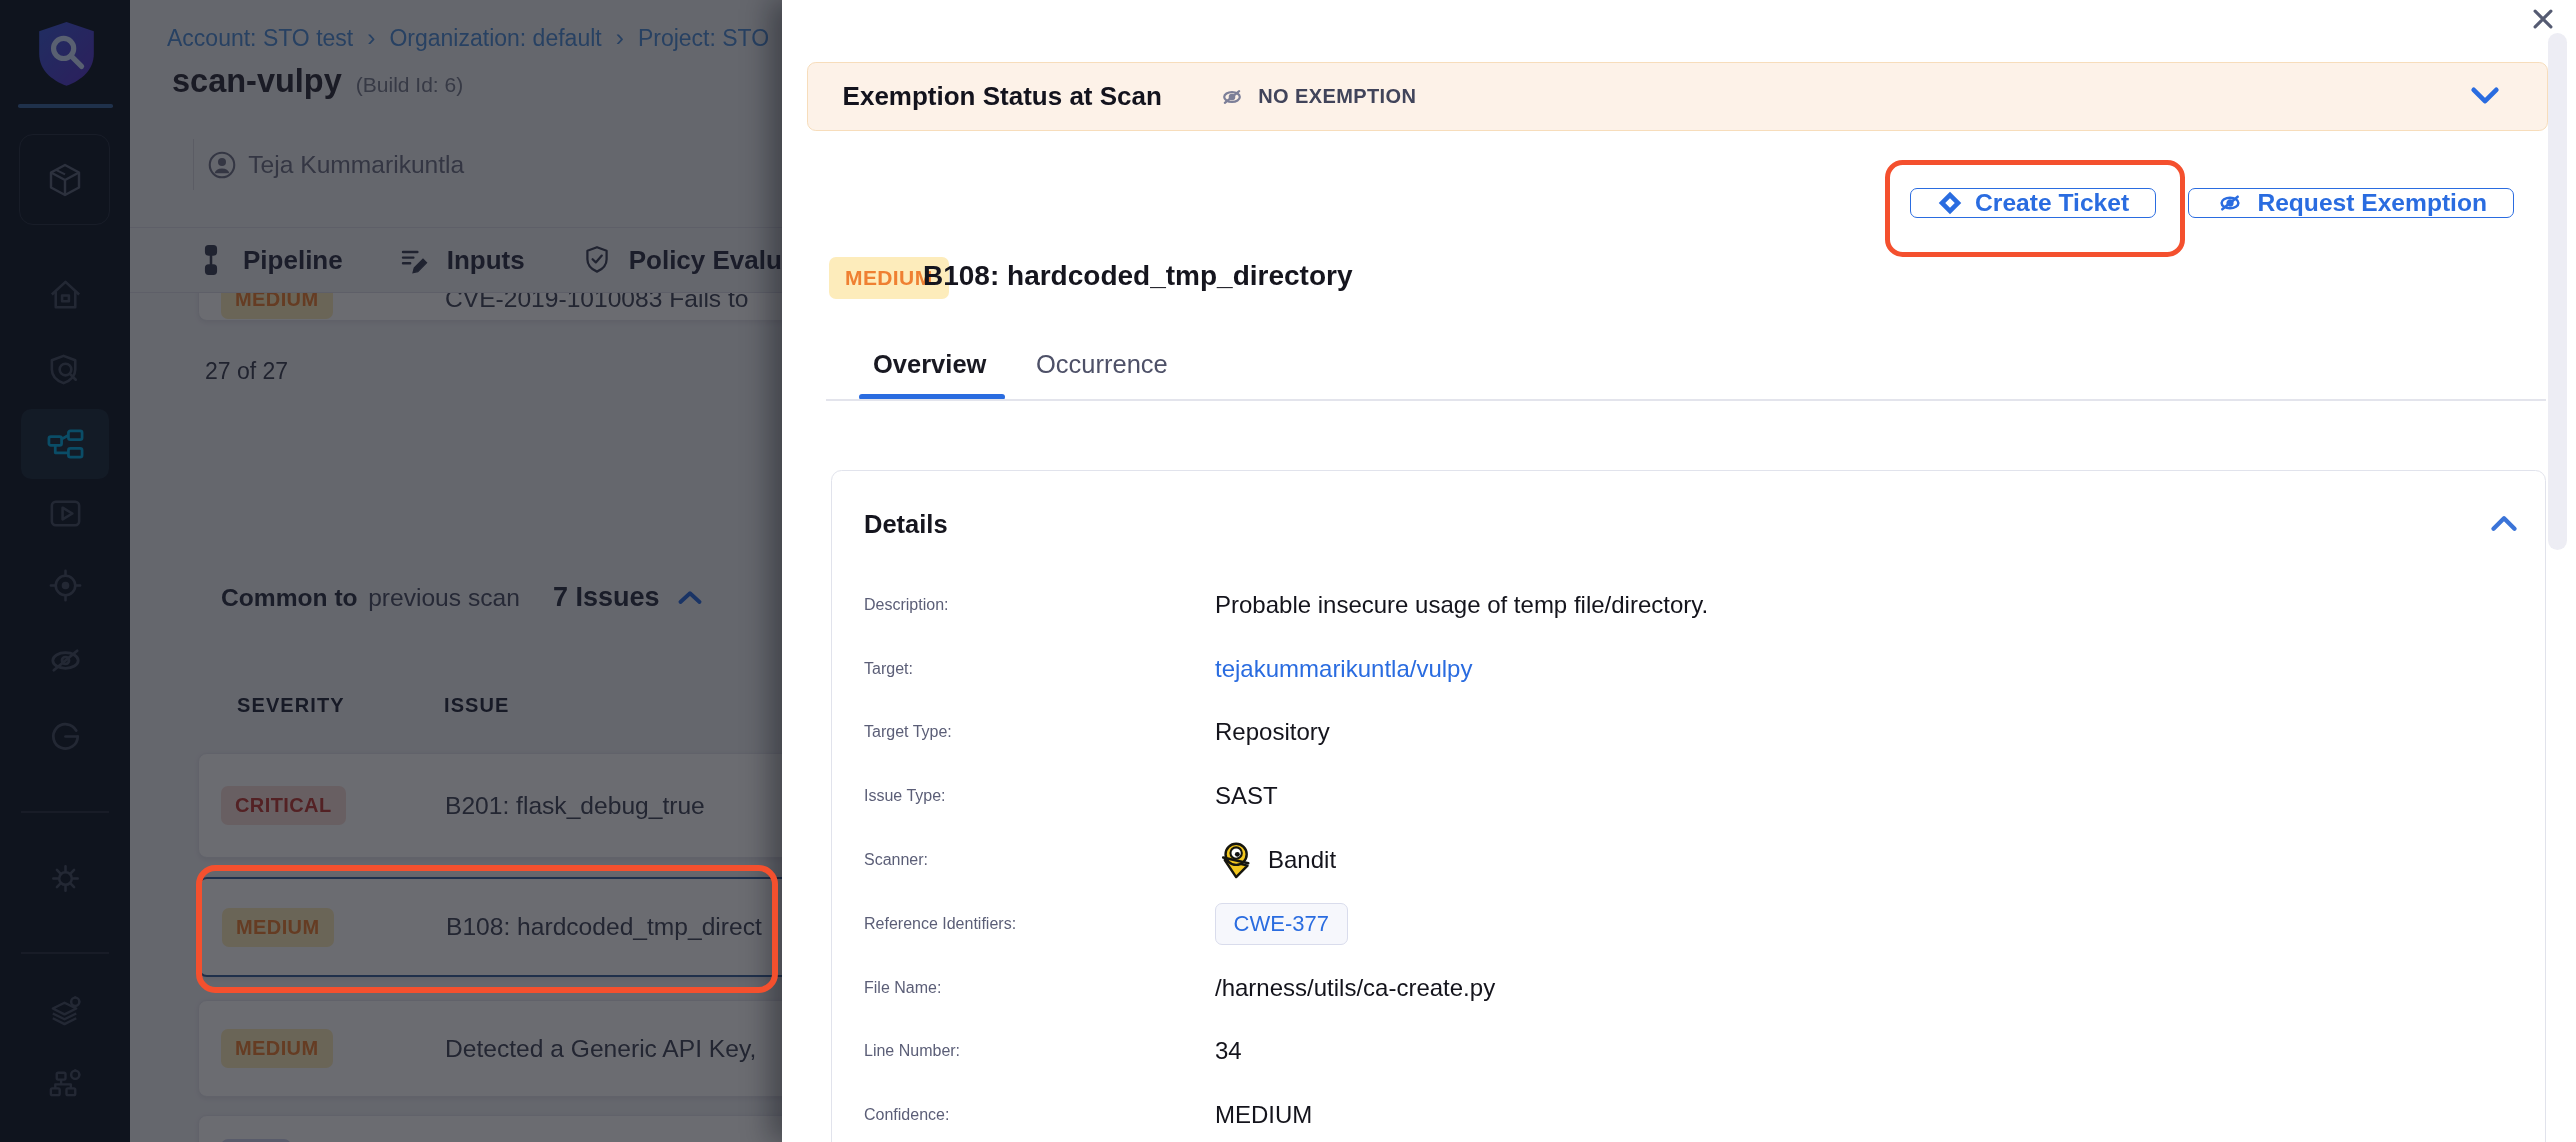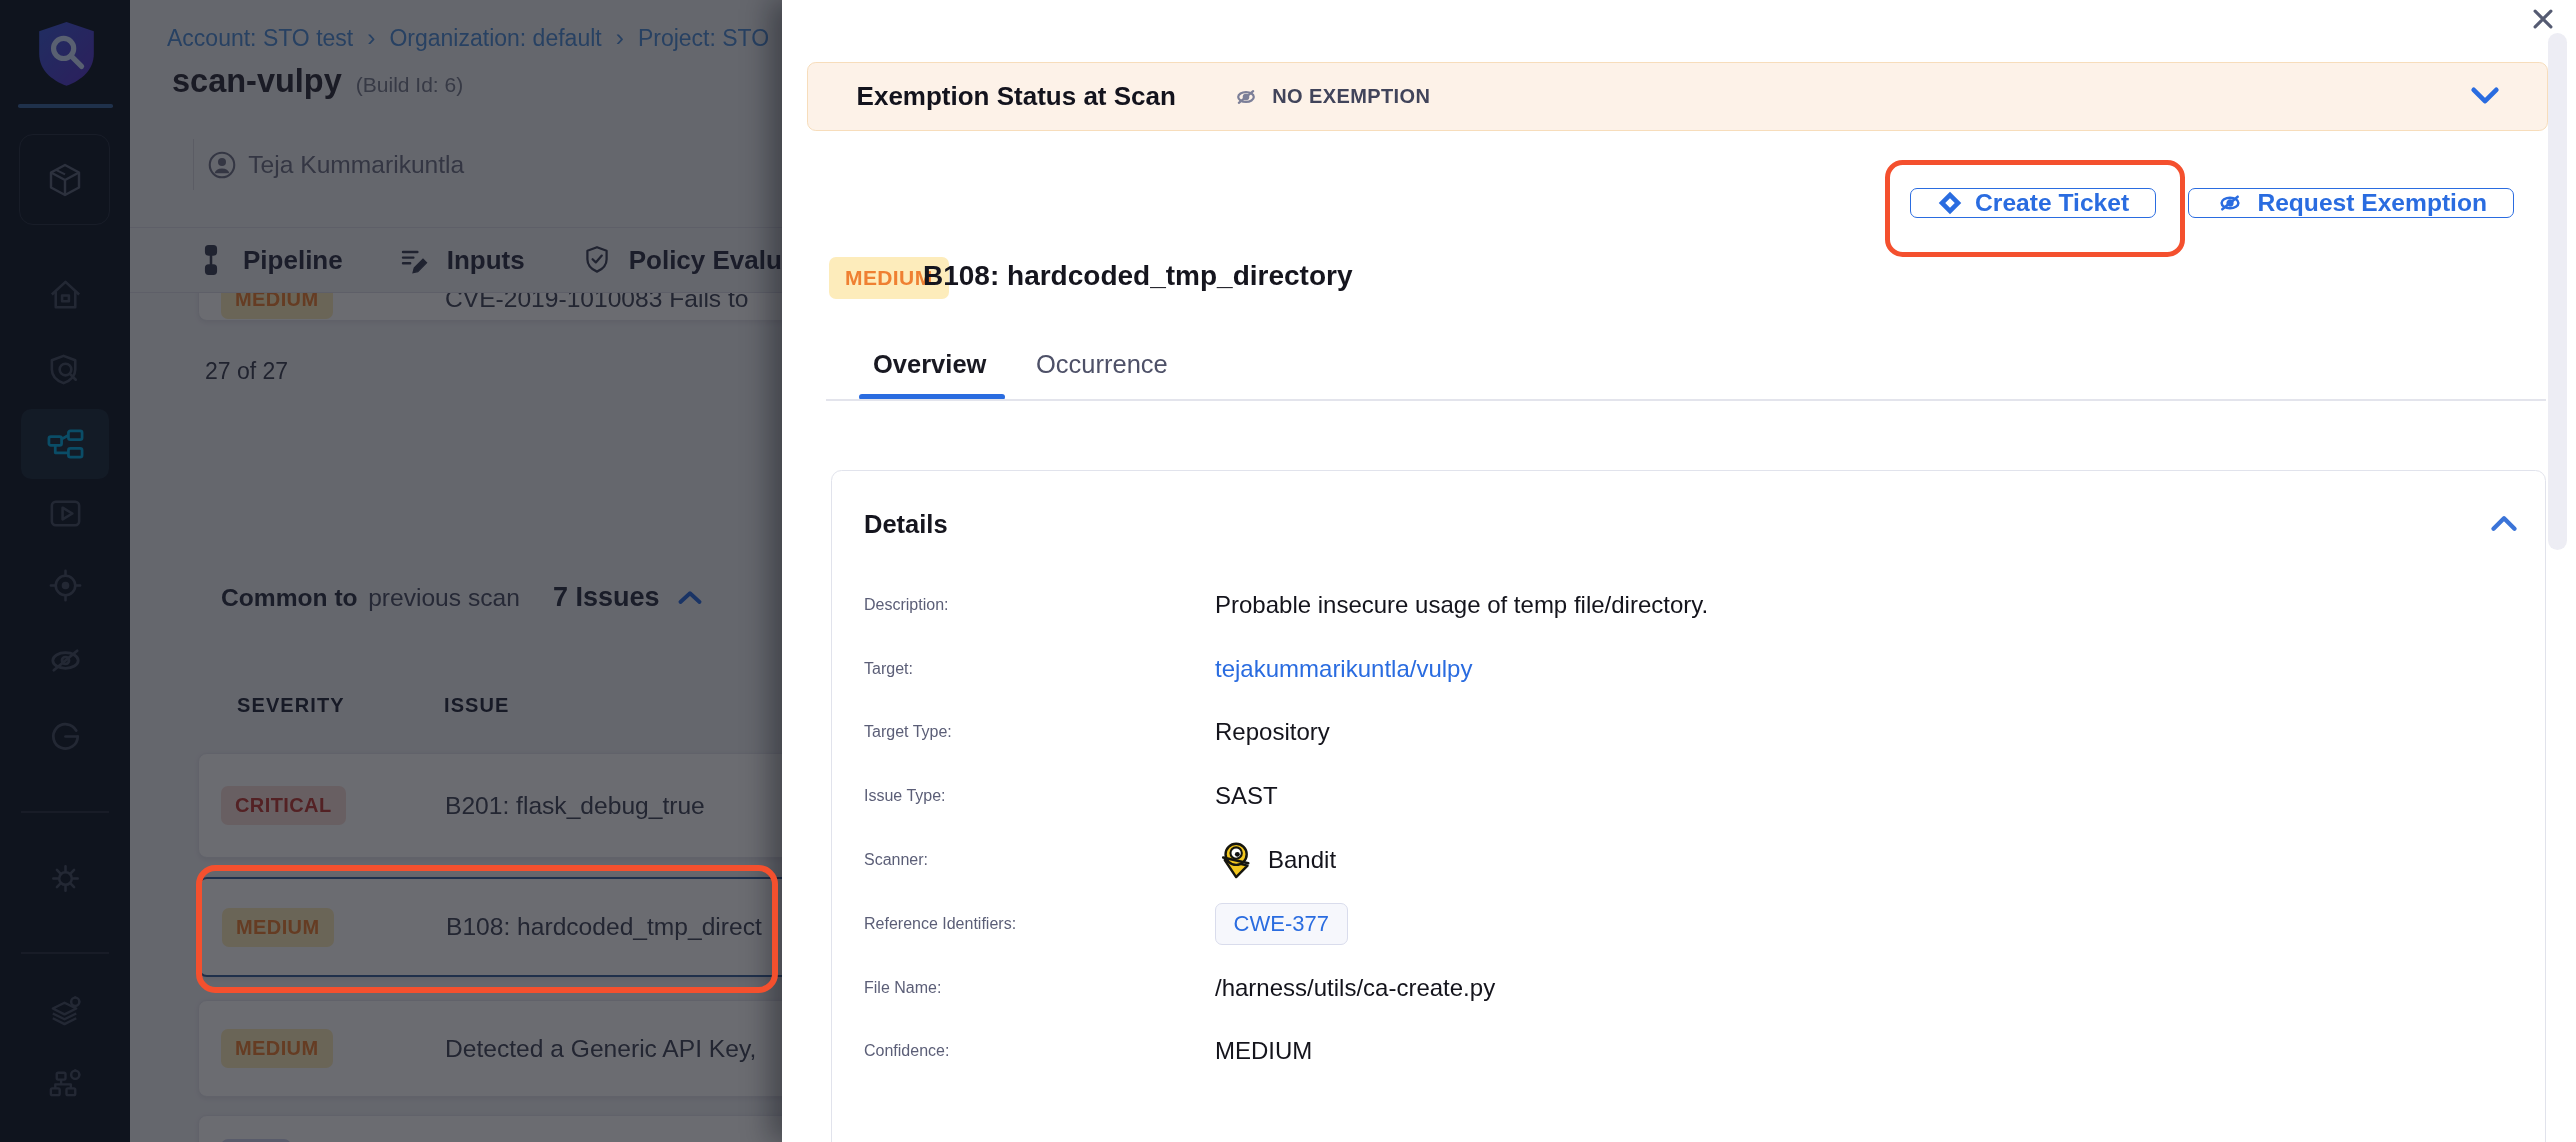--- a/index.html
+++ b/index.html
@@ -67,21 +67,21 @@
 
   .row-annotation{position:absolute;left:196px;top:865px;width:582px;height:128px;border:6.2px solid var(--annotation-red);border-radius:19.3px;z-index:40;pointer-events:none;}
 
   .overlay{position:absolute;left:0;top:0;width:782px;height:1142px;background:rgba(16,18,26,.62);z-index:30;pointer-events:none;}
 
   
   .drawer{position:absolute;left:782px;top:0;width:1794px;height:1142px;background:#fff;z-index:35;box-shadow:-12.3px 0 26px rgba(8,10,18,.38);}
   .close-x{position:absolute;right:19.3px;top:5.3px;width:28px;height:28px;color:#555b72;cursor:pointer;}
   .scroll-thumb{position:absolute;right:8.8px;top:32.5px;width:19.3px;height:517px;border-radius:9.7px;background:#ededf4;}
 
-  .banner{position:absolute;left:24.6px;top:62px;width:1741px;height:69px;background:var(--banner-bg);border:1.8px solid var(--banner-border);border-radius:8.8px;display:flex;align-items:center;padding-left:49px;}
+  .banner{position:absolute;left:24.6px;top:62px;width:1741px;height:69px;background:var(--banner-bg);border:1.8px solid var(--banner-border);border-radius:8.8px;display:flex;align-items:center;padding-left:35px;}
   .banner-title{font-size:26px;font-weight:bold;color:#13131d;}
   .banner-status{display:flex;align-items:center;gap:12.3px;margin-left:56px;}
   .banner-status svg{width:28px;height:26px;color:#7c7f98;}
   .banner-status .st-text{font-size:20px;font-weight:800;color:#41445a;letter-spacing:0.4px;}
   .banner-chevron{position:absolute;right:46px;top:21px;width:32px;height:23px;color:var(--accent-blue);cursor:pointer;}
 
   .actions{position:absolute;top:176px;right:62px;display:flex;gap:32px;height:54px;align-items:center;}
   .btn{display:flex;align-items:center;gap:12.3px;border:1.8px solid var(--accent-blue);border-radius:7px;background:#fff;color:var(--accent-blue);font-size:24.6px;font-weight:bold;padding:0 26px;cursor:pointer;white-space:nowrap;}
   .btn svg{flex:0 0 auto;}
   .btn-annotation{position:absolute;left:1103px;top:160px;width:300px;height:97px;border:5.3px solid var(--annotation-red);border-radius:17.6px;z-index:50;pointer-events:none;}
@@ -418,20 +418,27 @@
             </span>
           </div>
           <div class="detail-row type-text">
             <span class="detail-label">File Name:</span>
             <span class="detail-valwrap">
 
               <span class="detail-value">/harness/utils/ca-create.py</span>
             </span>
           </div>
           <div class="detail-row type-text">
+            <span class="detail-label">Line Number:</span>
+            <span class="detail-valwrap">
+
+              <span class="detail-value">34</span>
+            </span>
+          </div>
+          <div class="detail-row type-text">
             <span class="detail-label">Confidence:</span>
             <span class="detail-valwrap">
 
               <span class="detail-value">MEDIUM</span>
             </span>
           </div>
       </div>
     </div>
   </section>
 </div>

